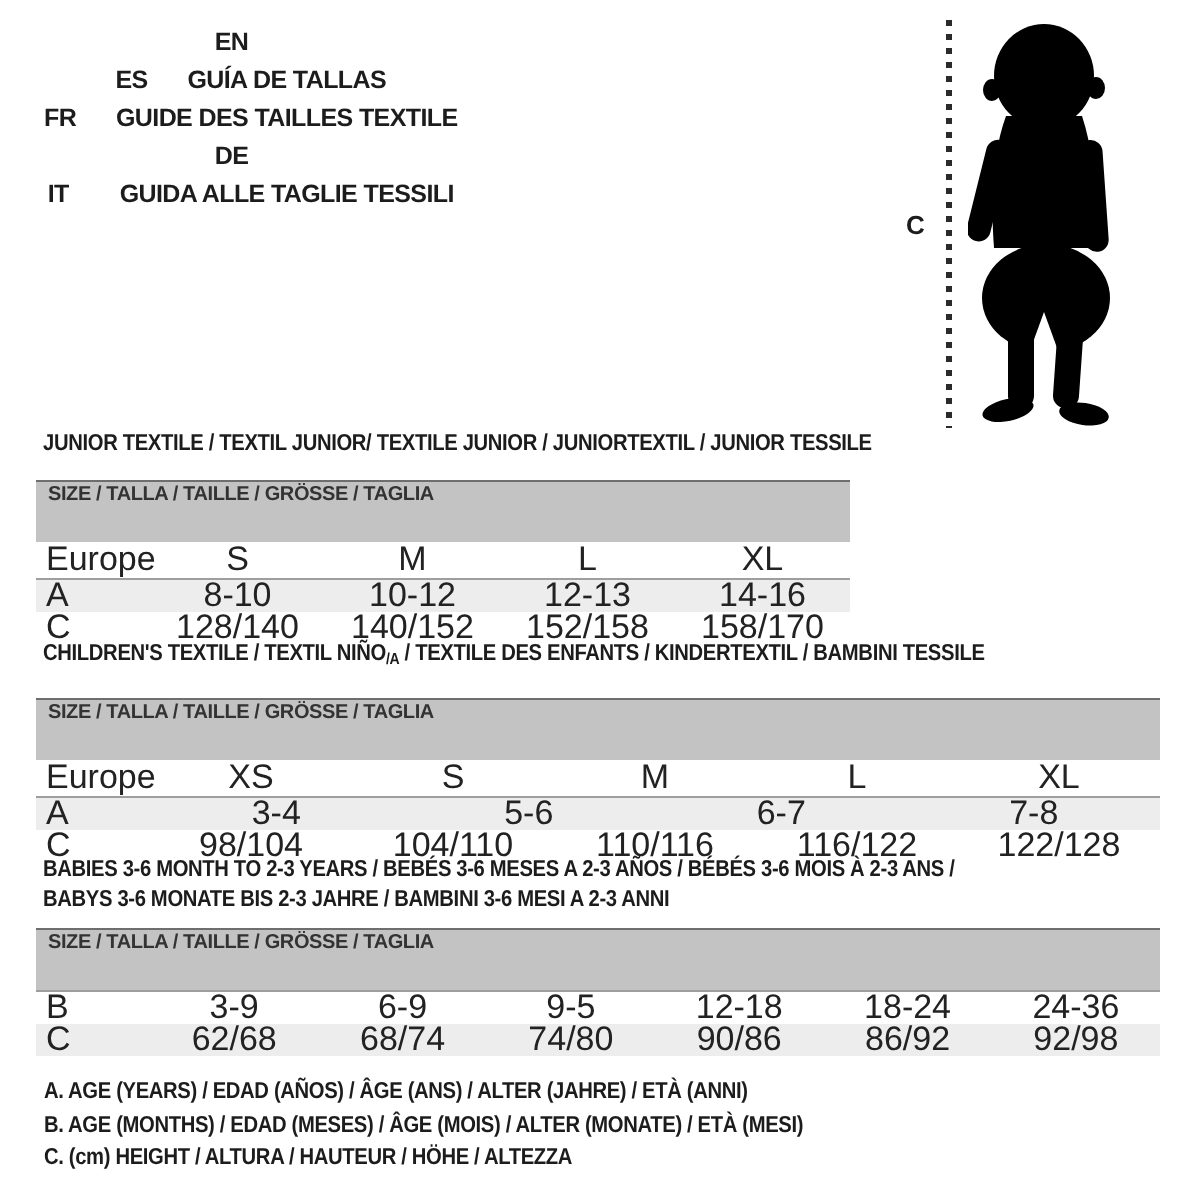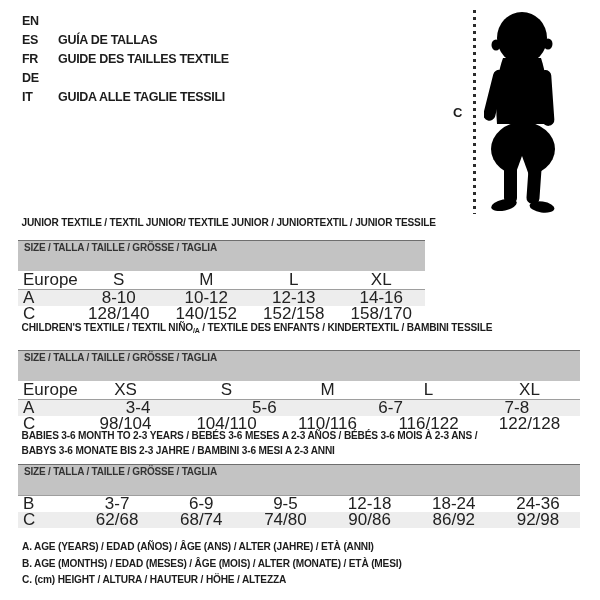--- a/index.html
+++ b/index.html
@@ -3,21 +3,21 @@
 <meta charset="utf-8">
 <style>
   html,body { margin:0; padding:0; background:#fff; }
   #canvas {
     position:relative; width:600px; height:600px; background:#ffffff;
     font-family:"Liberation Sans", sans-serif; color:#1c1c1c; overflow:hidden;
   }
 
   
   .lang-block { position:absolute; left:22px; top:12px; }
-  .lang-row { display:flex; height:19px; line-height:19px; }
+  .lang-row { display:flex; height:19px; line-height:19px;justify-content:center; }
   .lang-code, .lang-title { font-weight:700; font-size:12.5px; letter-spacing:-0.3px; white-space:nowrap; }
   .lang-code { width:36px; }
 
   
   .dotline {
     position:absolute; left:473px; top:10px; width:3px; height:204px;
     background-image:linear-gradient(to bottom, #2b2b2b 45%, rgba(0,0,0,0) 45%);
     background-size:3px 7px; background-repeat:repeat-y;
   }
   .c-label { position:absolute; left:453px; top:105px; font-size:13px; font-weight:700; }
@@ -161,21 +161,21 @@
 
   <div class="tblc" id="t3">
     <div class="tbl-title">
       <div>BABIES 3-6 MONTH TO 2-3 YEARS / BEBÉS 3-6 MESES A 2-3 AÑOS / BÉBÉS 3-6 MOIS À 2-3 ANS /</div>
       <div>BABYS 3-6 MONATE BIS 2-3 JAHRE / BAMBINI 3-6 MESI A 2-3 ANNI</div>
     </div>
     <div class="grid">
       <div class="bar bb">SIZE / TALLA / TAILLE / GRÖSSE / TAGLIA</div>
       <div class="row data">
         <div class="rl">B</div>
-        <div class="rc">3-7</div>
+        <div class="rc">3-9</div>
         <div class="rc">6-9</div>
         <div class="rc">9-5</div>
         <div class="rc">12-18</div>
         <div class="rc">18-24</div>
         <div class="rc">24-36</div>
       </div>
       <div class="row data shaded">
         <div class="rl">C</div>
         <div class="rc">62/68</div>
         <div class="rc">68/74</div>

